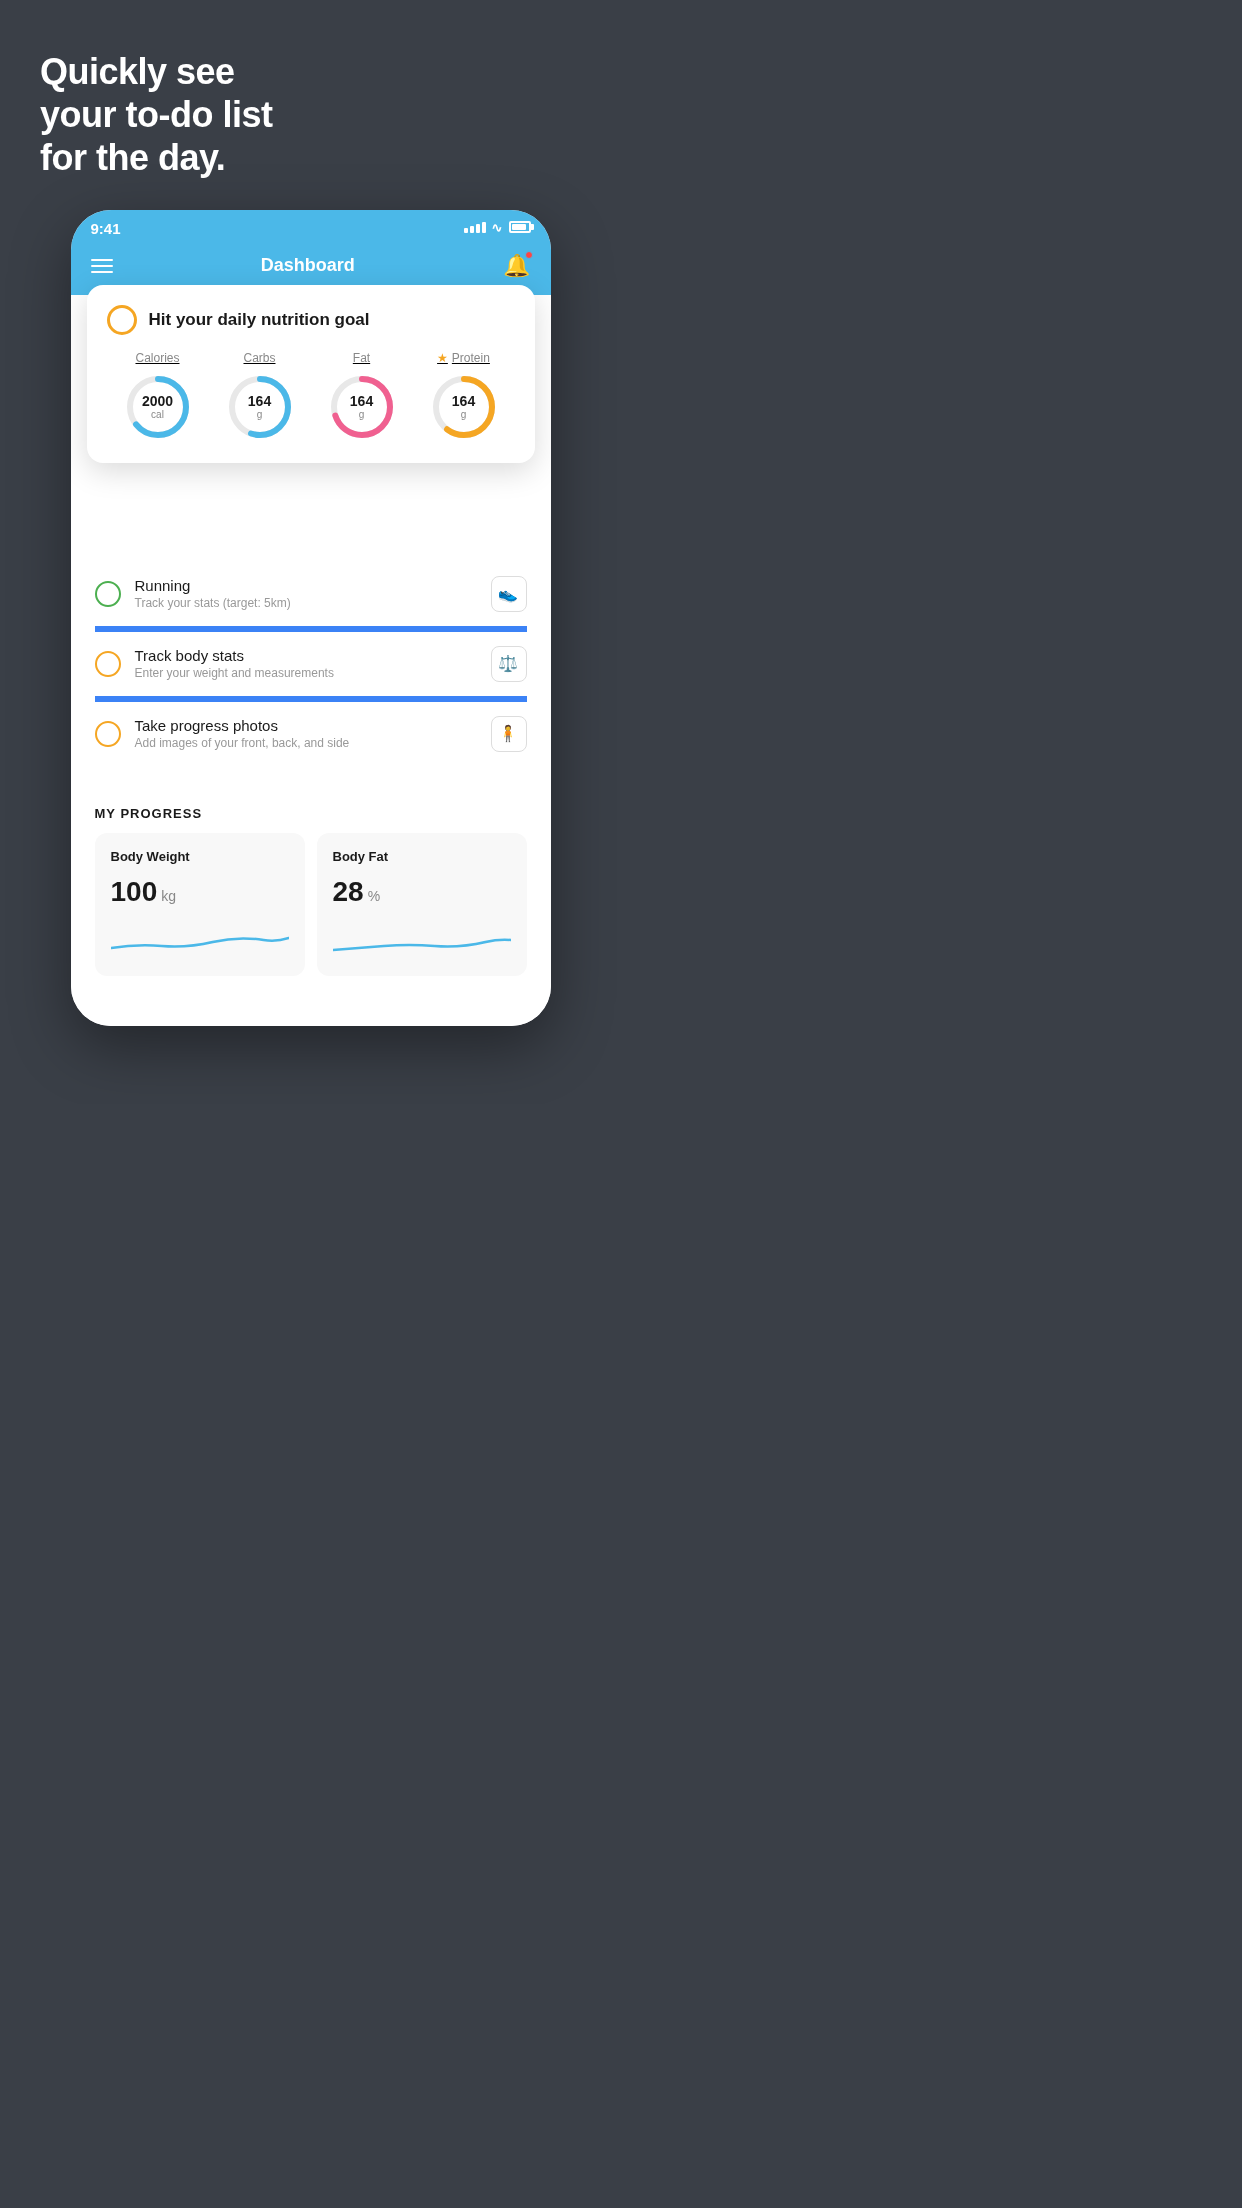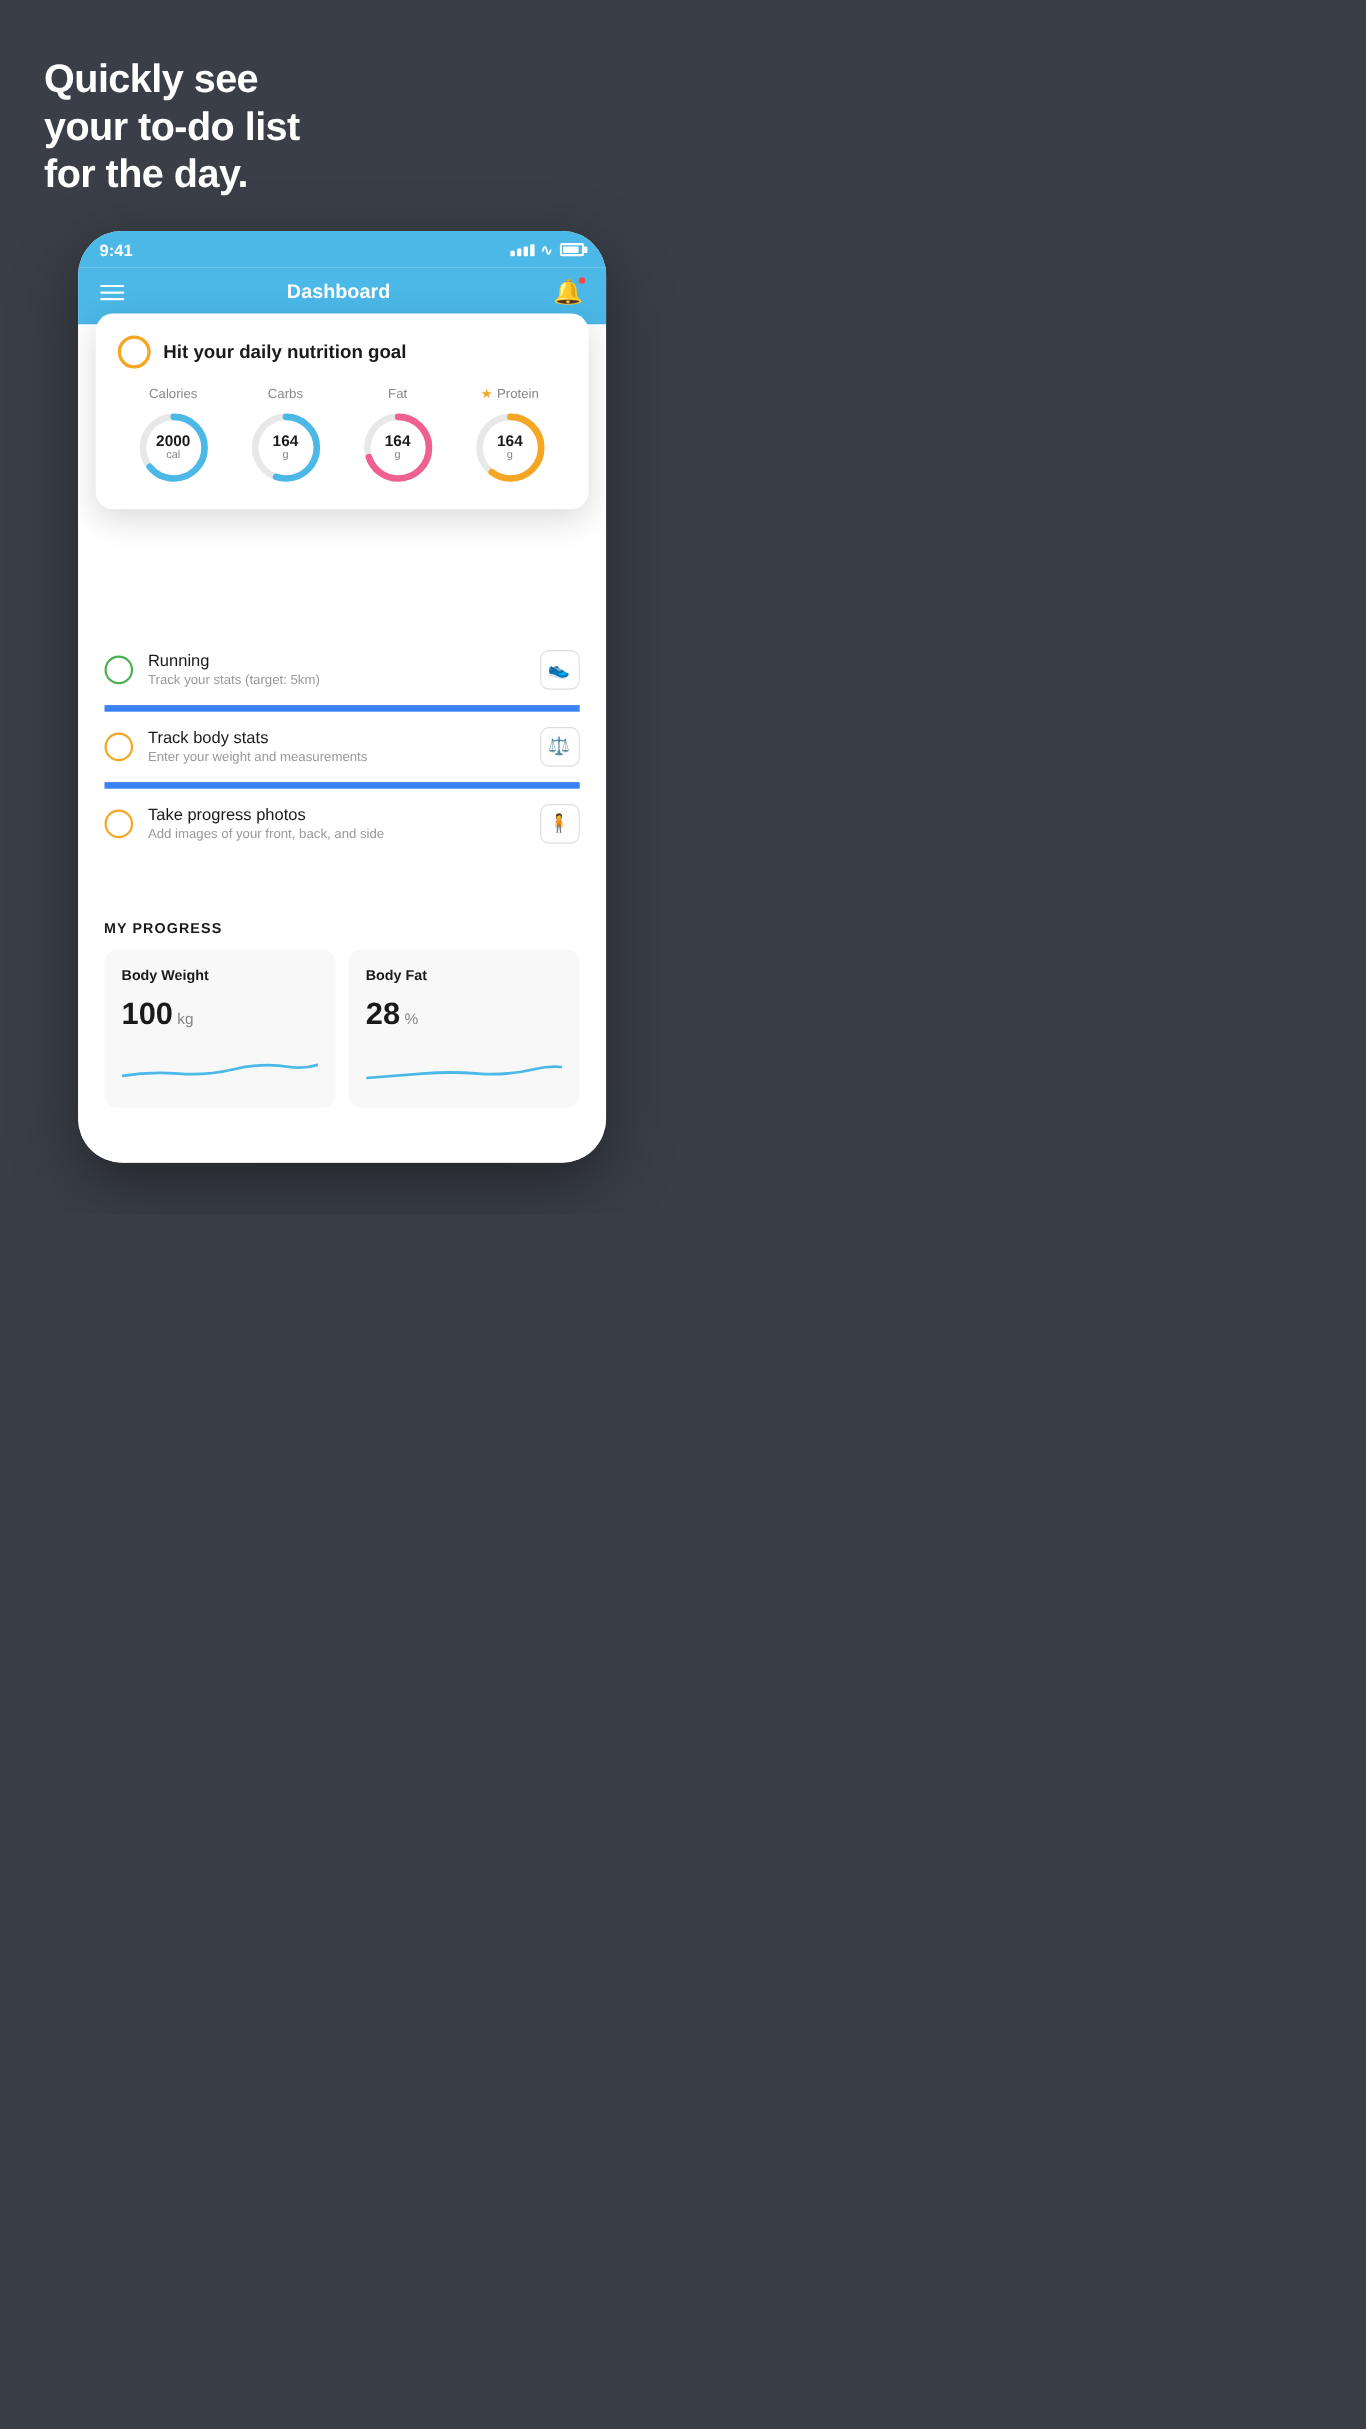--- a/index.html
+++ b/index.html
@@ -133,21 +133,20 @@
       padding: 20px 24px 0 24px;
       position: relative;
     }
 
     .section-title {
       font-size: 13px;
       font-weight: 800;
       letter-spacing: 1px;
       color: #1a1a1a;
       margin-bottom: 12px;
-      margin-top: 15px;
     }
 
     
     .floating-card {
       position: absolute;
       top: -10px;
       left: 16px;
       right: 16px;
       background: #fff;
       border-radius: 16px;
@@ -181,20 +180,21 @@
       display: flex;
       justify-content: space-around;
       align-items: flex-start;
     }
 
     .nutrition-item {
       display: flex;
       flex-direction: column;
       align-items: center;
       gap: 6px;
+      text-decoration: underline;
     }
 
     .nutrition-label {
       font-size: 12px;
       color: #888;
       display: flex;
       align-items: center;
       gap: 4px;
     }
     .star-icon { color: #f5a623; font-size: 12px; }

